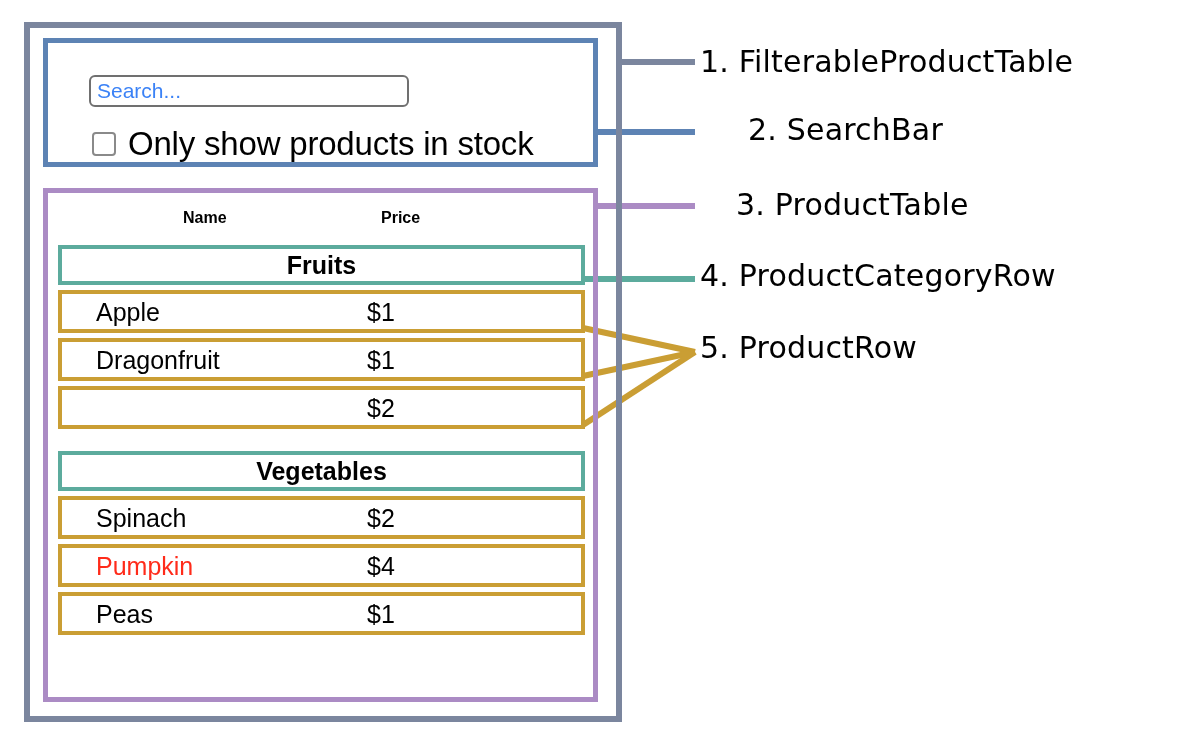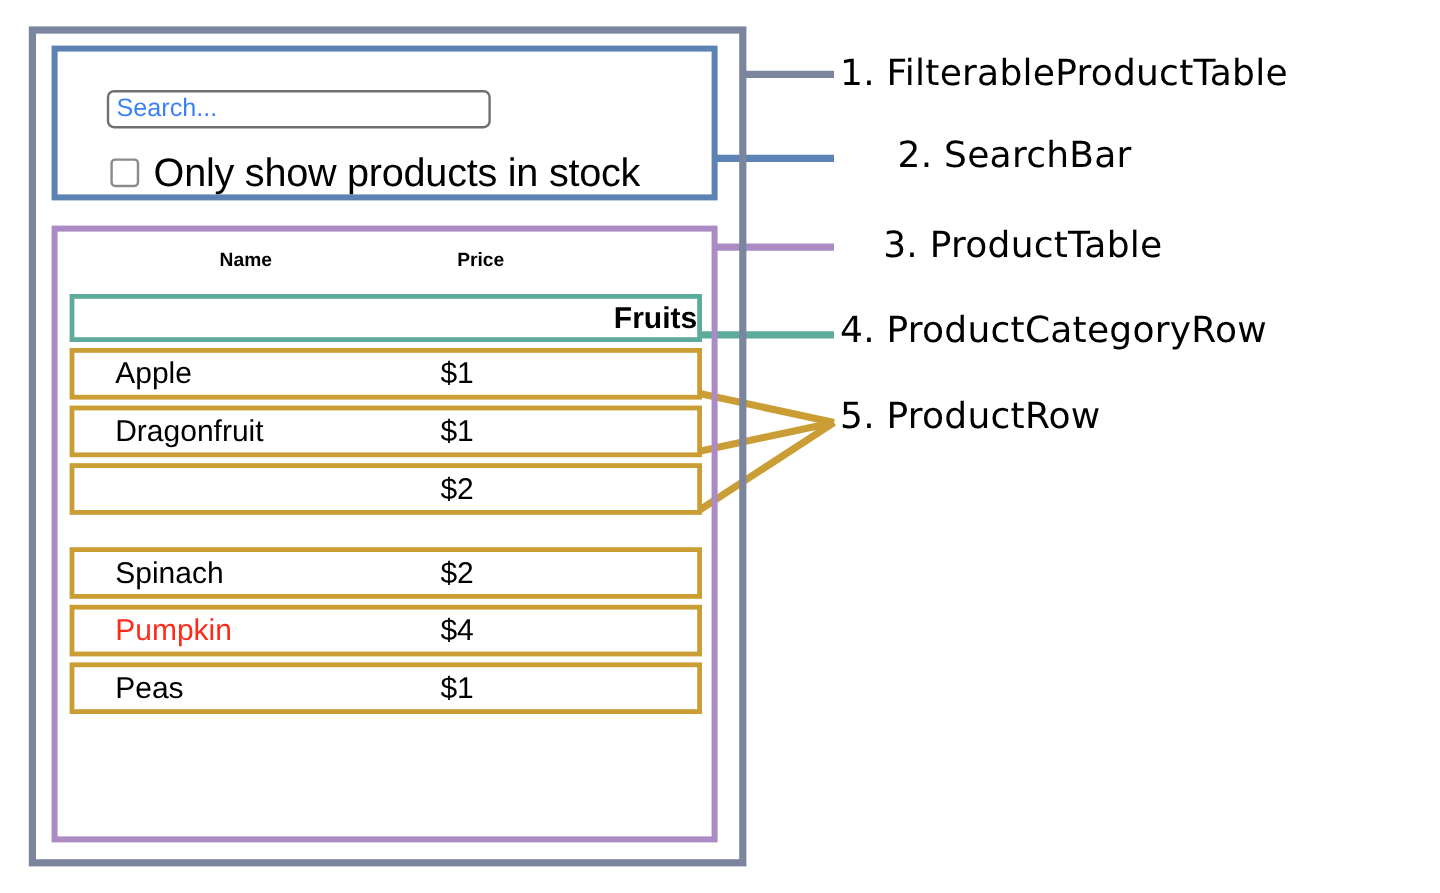--- a/index.html
+++ b/index.html
@@ -54,21 +54,21 @@
   .head-row{
     position:relative;height:44px;display:flex;align-items:center;
     font-weight:bold;font-size:16px;color:#000;
   }
   .cell-name{position:absolute;left:125px;}
   .cell-price{position:absolute;left:323px;}
 
   .cat-row{
     position:relative;box-sizing:border-box;height:40px;width:527px;
     border:4px solid var(--c-cat);
-    display:flex;align-items:center;justify-content:flex-end;
+    display:flex;align-items:center;justify-content:center;
     font-weight:bold;font-size:25px;color:#000;background:#fff;
   }
   .prod-row{
     position:relative;box-sizing:border-box;height:43px;width:527px;
     border:4px solid var(--c-prod);background:#fff;
   }
   .prod-row .pname{
     position:absolute;left:34px;top:50%;transform:translateY(-50%);
     font-size:25px;color:#000;white-space:nowrap;
   }
@@ -155,20 +155,23 @@
       <span class="pprice">$1</span>
     </div>
     <div class="gap-sm"></div>
 
     <div class="prod-row" style="--c-prod:#ca9e34">
       <span class="pprice">$2</span>
     </div>
 
     <div class="gap-md"></div>
 
+    <div class="cat-row" style="--c-cat:#5cab9d">
+      <span>Vegetables</span>
+    </div>
     <div class="gap-sm"></div>
 
     <div class="prod-row" style="--c-prod:#ca9e34">
       <span class="pname">Spinach</span>
       <span class="pprice">$2</span>
     </div>
     <div class="gap-sm"></div>
 
     <div class="prod-row" style="--c-prod:#ca9e34">
       <span class="pname oos">Pumpkin</span>

